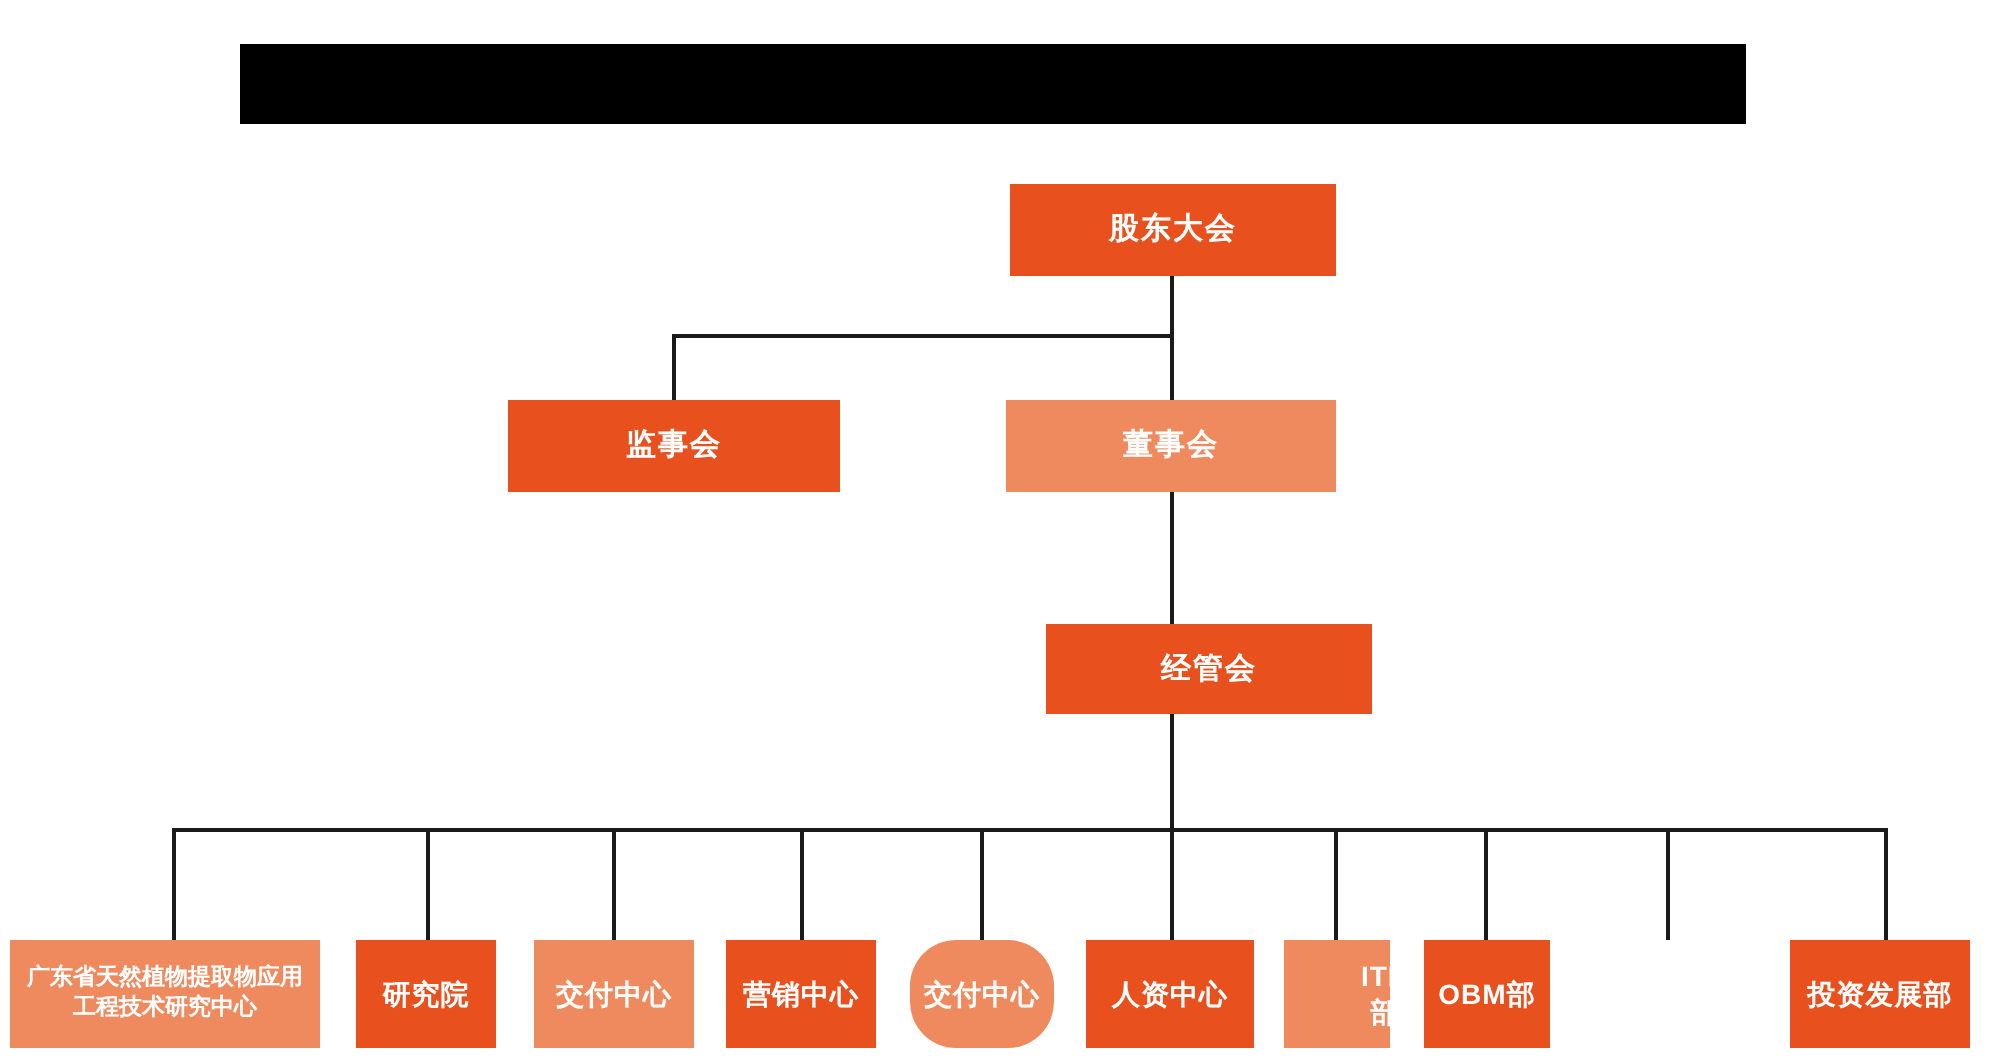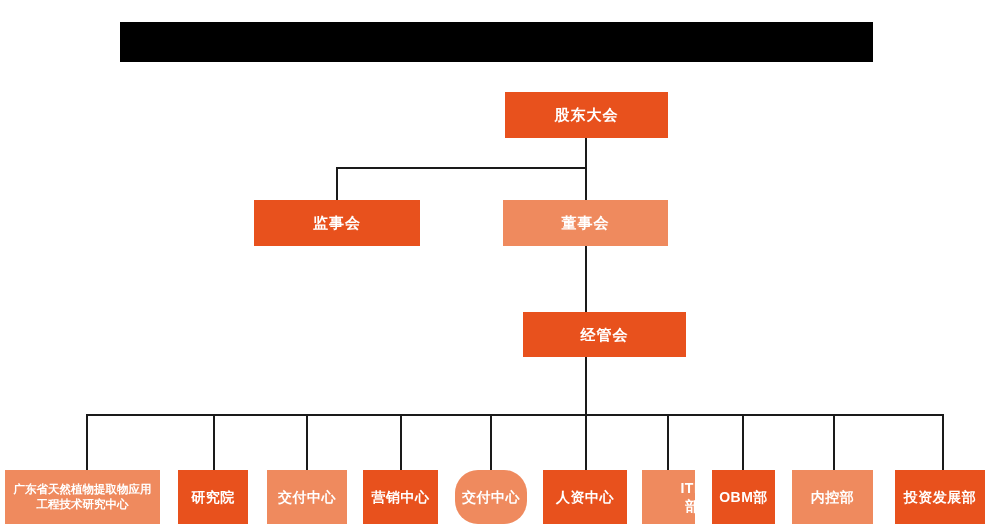--- a/index.html
+++ b/index.html
@@ -111,16 +111,15 @@
   <div class="node primary n-management">经管会</div>
 
   <div class="node secondary bottom n-gdcenter">广东省天然植物提取物应用工程技术研究中心</div>
   <div class="node primary bottom n-research">研究院</div>
   <div class="node secondary bottom n-marketing">交付中心</div>
   <div class="node primary bottom n-finance">营销中心</div>
   <div class="node secondary bottom n-delivery">交付中心</div>
   <div class="node primary bottom n-hr">人资中心</div>
   <div class="node secondary bottom n-itd">ITD部</div>
   <div class="node primary bottom n-obm">OBM部</div>
-  <div class="node secondary bottom n-control">内控部</div>
   <div class="node primary bottom n-invest">投资发展部</div>
 
 </div>
 
 </body></html>

